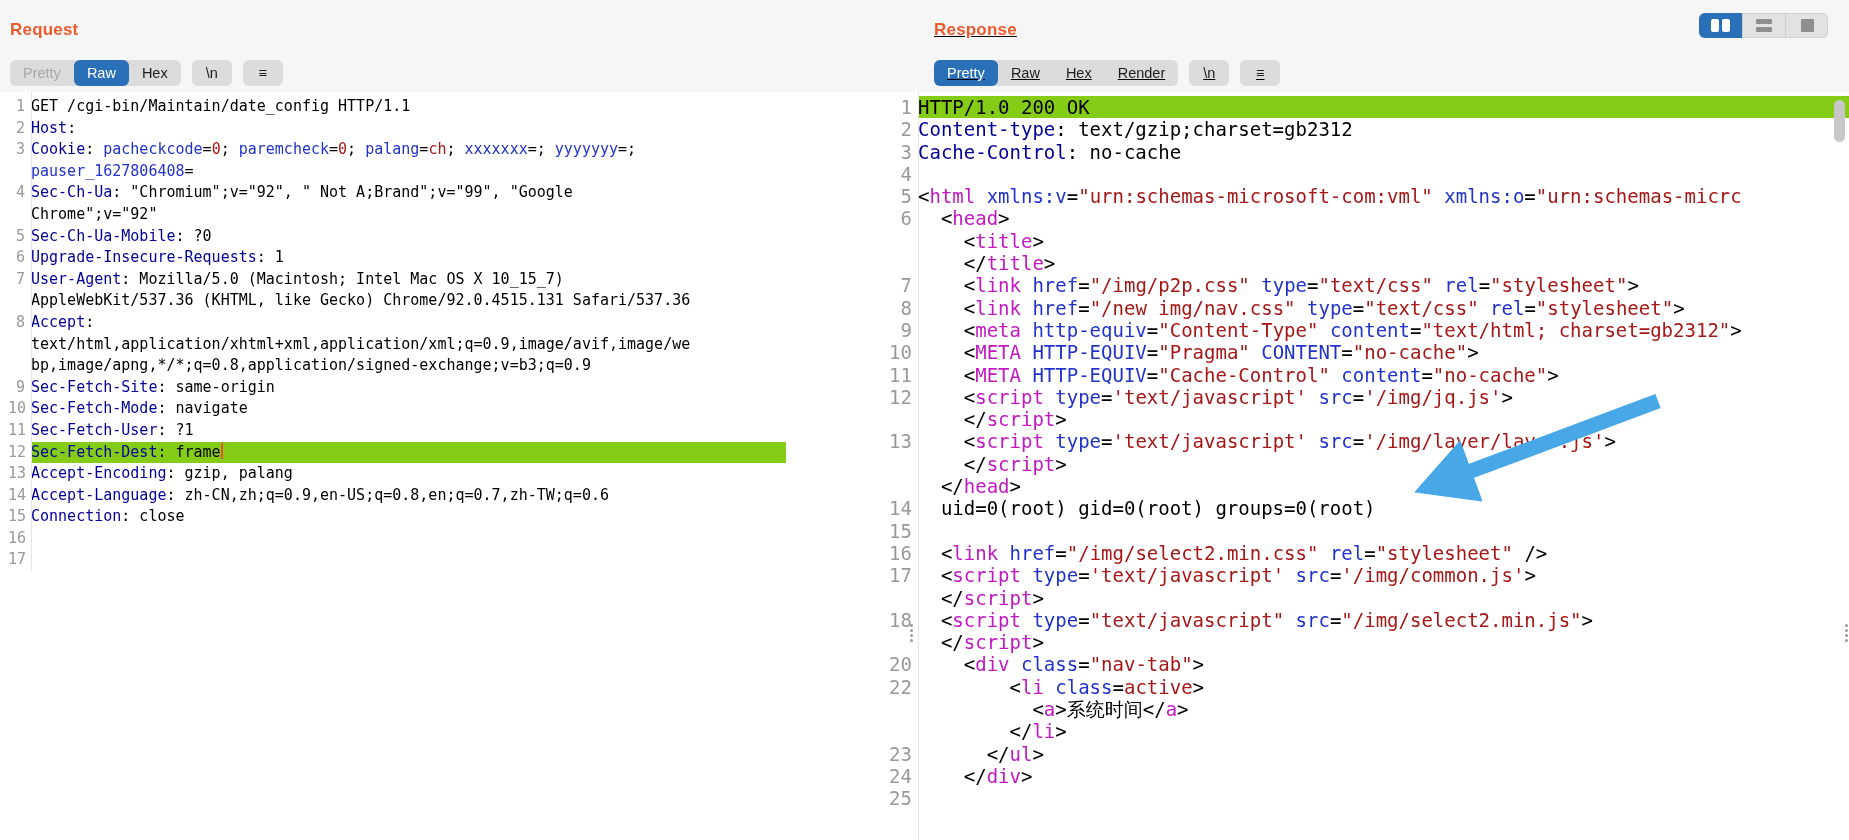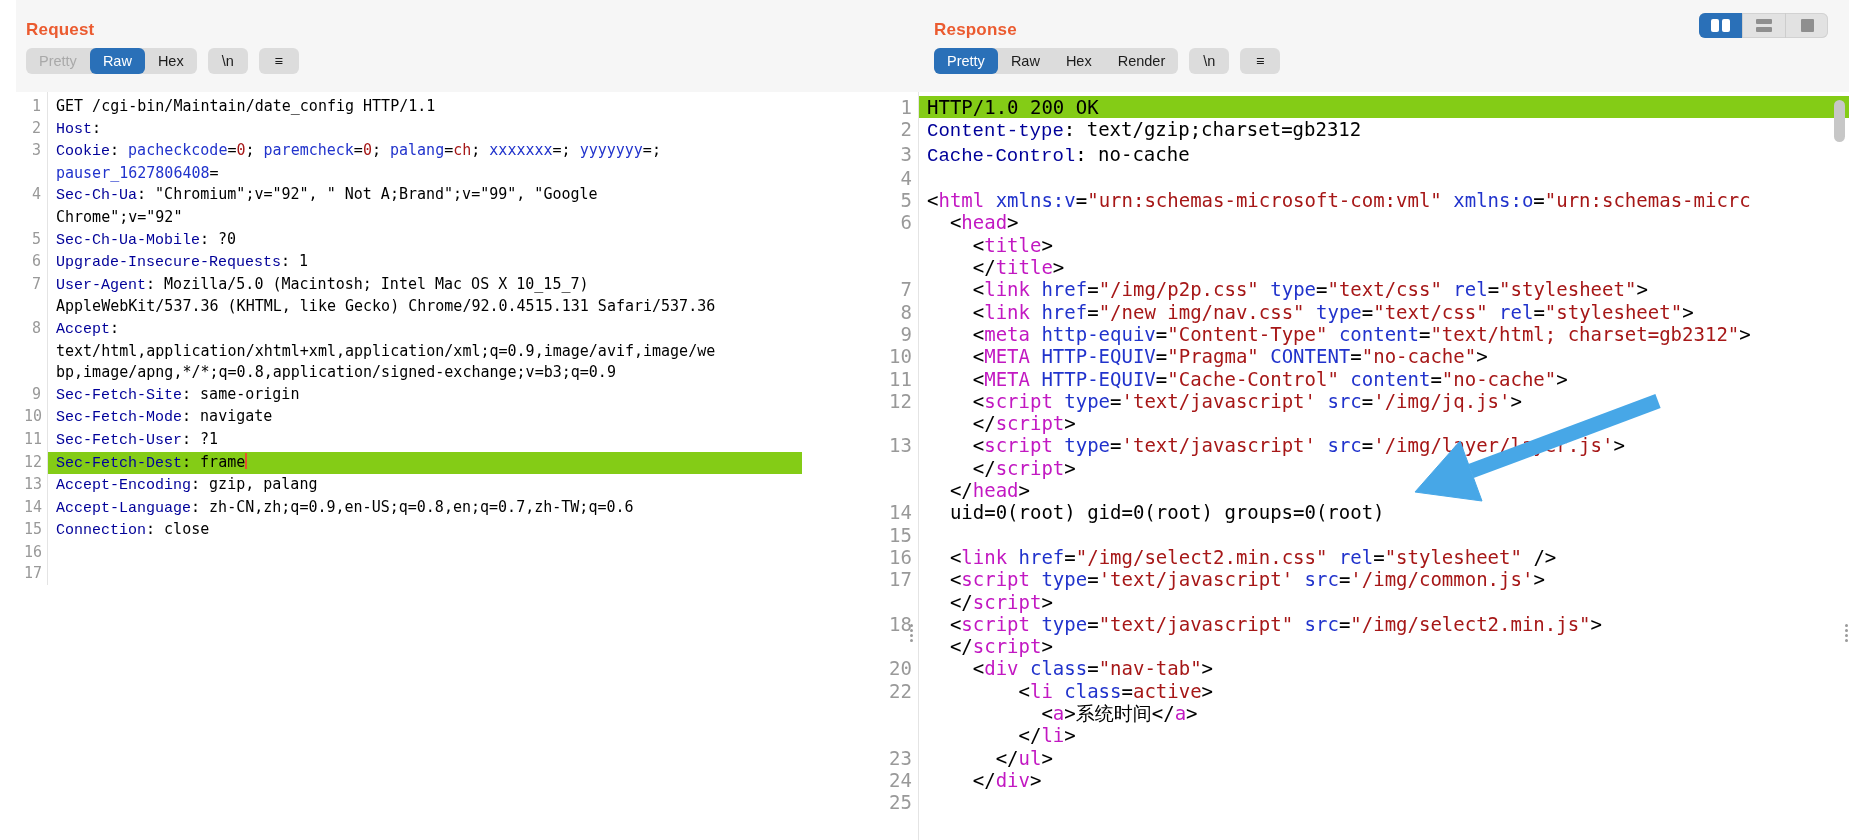--- a/index.html
+++ b/index.html
@@ -10,44 +10,44 @@
     --tok-v:#a61717;
     --tok-t:#c218c2;
     --arrow:#47a7e7;
   }
   *{box-sizing:border-box;}
   html,body{margin:0;padding:0;background:#fff;}
   body{font-family:"Liberation Sans",sans-serif;}
   .panels{position:relative;width:1849px;height:840px;overflow:hidden;background:#fff;}
 
   .panel{position:absolute;top:0;bottom:0;display:flex;flex-direction:column;background:#fff;}
-  .panel.request{left:16px;width:830px;}
+  .panel.request{left:0;width:830px;}
   .panel.response{left:830px;right:0;}
 
   .panel-header{height:92px;flex:none;background:#f6f6f6;padding:20px 0 0 10px;}
-  .response .panel-header{padding-left:104px;}
+  .response .panel-header{padding-left:104px;text-decoration:underline;}
   .panel-title{margin:0;font:700 17px "Liberation Sans",sans-serif;color:var(--orange);letter-spacing:.2px;}
-  .tab-row{display:flex;margin-top:8px;}
+  .tab-row{display:flex;margin-top:20px;}
   .tab-group{display:inline-flex;background:#dcdcdc;border-radius:6px;}
   .tab{border:none;background:transparent;border-radius:6px;padding:5px 13px;font:14.5px "Liberation Sans",sans-serif;color:#1c1c1c;cursor:pointer;}
   .tab.selected{background:var(--blue);color:#fff;}
   .tab.disabled{color:#a9a9a9;}
   .aux{display:inline-flex;}
   .pill{border:none;background:#dcdcdc;border-radius:6px;height:26px;min-width:40px;padding:0 11px;margin-left:11px;font:14.5px "Liberation Sans",sans-serif;color:#1c1c1c;cursor:pointer;}
 
   .editor{flex:1;position:relative;overflow:hidden;background:#fff;padding-top:4px;font-family:"DejaVu Sans Mono","Liberation Mono",monospace;}
   .request-editor{--gut:23px;--lh:21.6px;font-size:15px;margin-left:8px;width:778px;flex:none;}
   .response-editor{--gut:88px;--lh:22.3px;font-size:19px;}
   .editor::before{content:"";position:absolute;left:var(--gut);top:0;bottom:0;width:1px;background:#e4e4e4;}
   .row{display:flex;line-height:var(--lh);}
   .num{flex:none;width:var(--gut);padding-right:6px;text-align:right;color:#999;user-select:none;}
-  .code{flex:1;min-width:0;overflow:hidden;white-space:pre;padding-left:9px;color:#000;}
+  .code{flex:1;min-width:0;overflow:hidden;white-space:pre;color:#000;}
   .row.hl .code{background:#84cc16;}
   .tk-p{color:#000;}
-  .tk-h{color:var(--tok-h);font-family:Liberation Mono, monospace;}
+  .tk-h{color:var(--tok-h);}
   .tk-n,.tk-a{color:var(--tok-n);}
   .tk-v,.tk-q{color:var(--tok-v);}
   .tk-t{color:var(--tok-t);}
   .caret{display:inline-block;width:2px;height:1.05em;background:#e8512d;vertical-align:-0.18em;}
 
   .vthumb{position:absolute;top:8px;right:4px;width:11px;height:42px;border-radius:6px;background:#c7c7c7;}
   .handle{position:absolute;display:flex;flex-direction:column;gap:2px;cursor:col-resize;}
   .handle i{width:3px;height:3px;border-radius:50%;background:#9a9a9a;}
   .resp-left-handle{left:80px;top:532px;}
   .resp-right-handle{right:1px;top:532px;}

